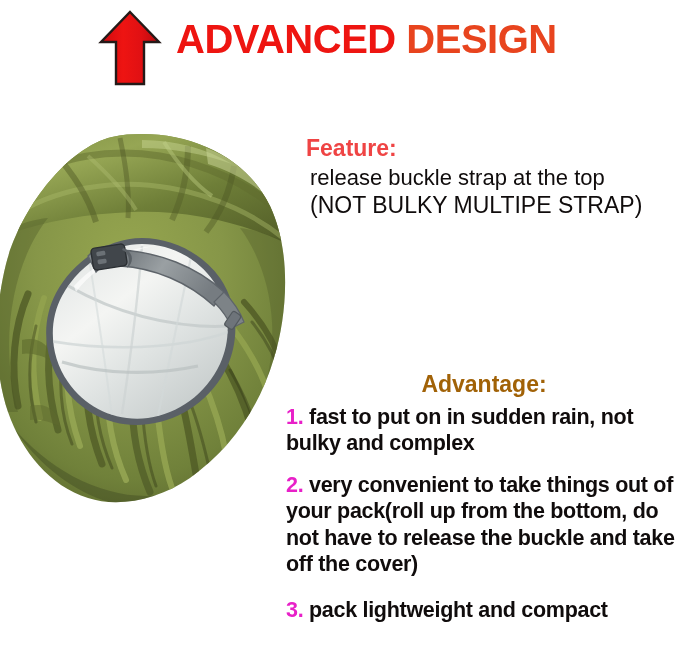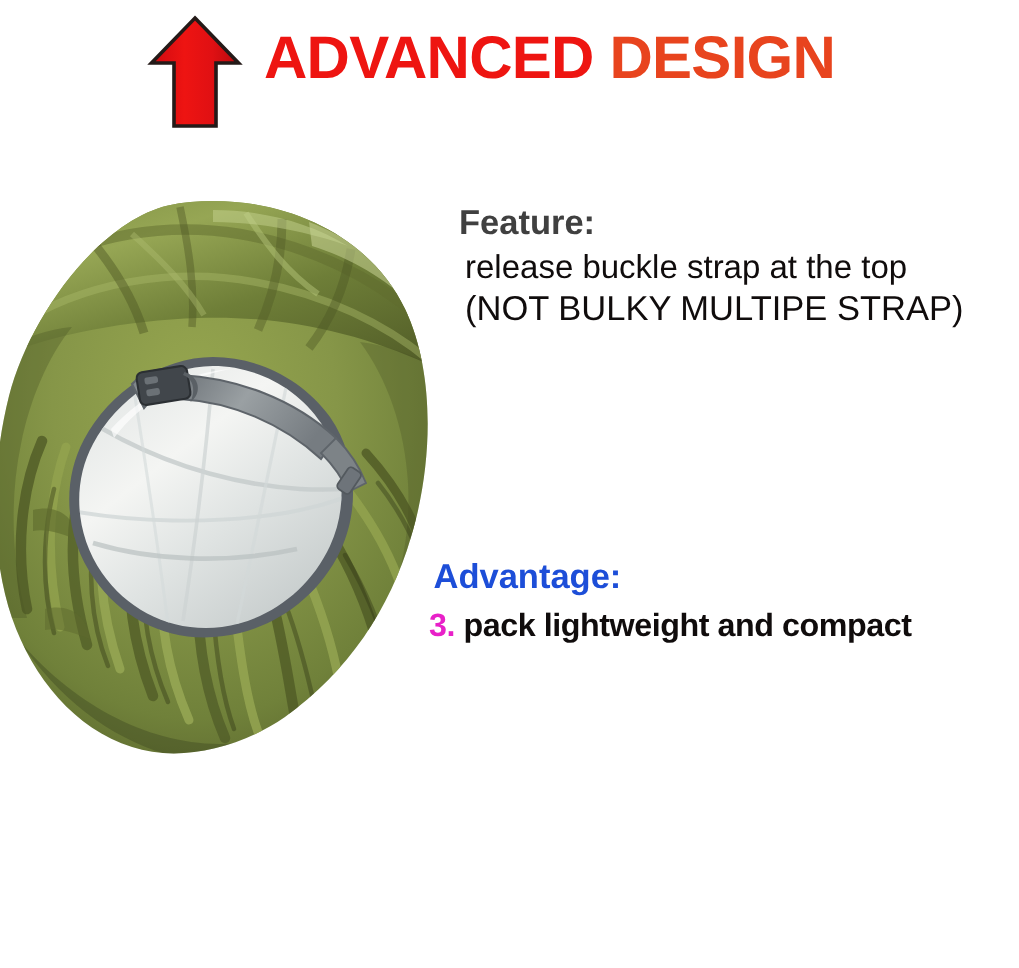--- a/index.html
+++ b/index.html
@@ -56,21 +56,21 @@
   #product-photo svg { display: block; }
 
   
   #feature-block {
     position: absolute;
     left: 306px;
     top: 136px;
     width: 374px;
   }
   #feature-heading {
-    color: #404040;
+    color: #ef4444;
     font-size: 23px;
     font-weight: bold;
     line-height: 1.12;
     margin: 0 0 3px 0;
   }
   #feature-line-main {
     color: #100c0c;
     font-size: 22px;
     line-height: 1.18;
     margin: 0 0 1px 4px;
@@ -84,25 +84,26 @@
     white-space: nowrap;
   }
 
   #advantage-block {
     position: absolute;
     left: 286px;
     top: 372px;
     width: 393px;
   }
   #advantage-heading {
-    color: #1d4ed8;
+    color: #a16207;
     font-size: 23px;
     font-weight: bold;
     line-height: 1.12;
     margin: 0 0 6px 3px;
+    text-align: center;
   }
   .advantage-item {
     color: #100c0c;
     font-size: 21.5px;
     font-weight: bold;
     line-height: 1.22;
     margin: 0 0 14px 0;
     letter-spacing: -0.3px;
   }
   .advantage-item:last-child { margin-bottom: 0; }
@@ -294,19 +295,27 @@
 
 <div id="feature-block">
   <div id="feature-heading">Feature:</div>
   <div id="feature-line-main">release buckle strap at the top</div>
   <div id="feature-line-sub">(NOT BULKY MULTIPE STRAP)</div>
 </div>
 
 <div id="advantage-block">
   <div id="advantage-heading">Advantage:</div>
 
-
+  <p class="advantage-item" id="advantage-item-1">
+    <span class="item-number">1.</span>
+    <span>fast to put on in sudden rain, not bulky and complex</span>
+  </p>
+
+  <p class="advantage-item" id="advantage-item-2">
+    <span class="item-number">2.</span>
+    <span>very convenient to take things out of your pack(roll up from the bottom, do not have to release the buckle and take off the cover)</span>
+  </p>
 
   <p class="advantage-item" id="advantage-item-3">
     <span class="item-number">3.</span>
     <span>pack lightweight and compact</span>
   </p>
 </div>
 
 </body></html>

